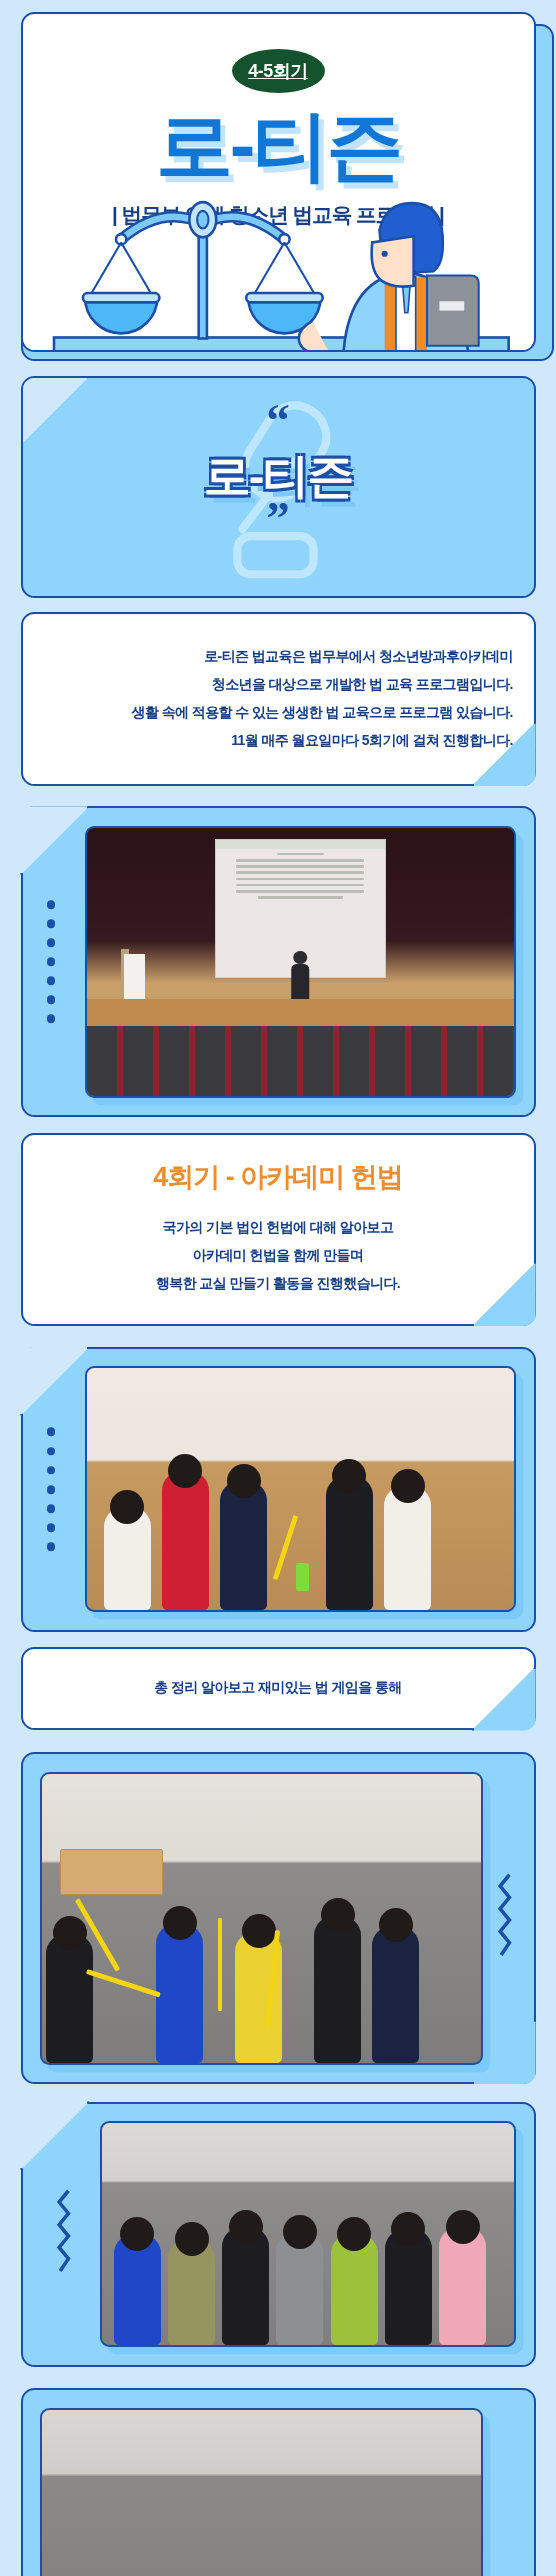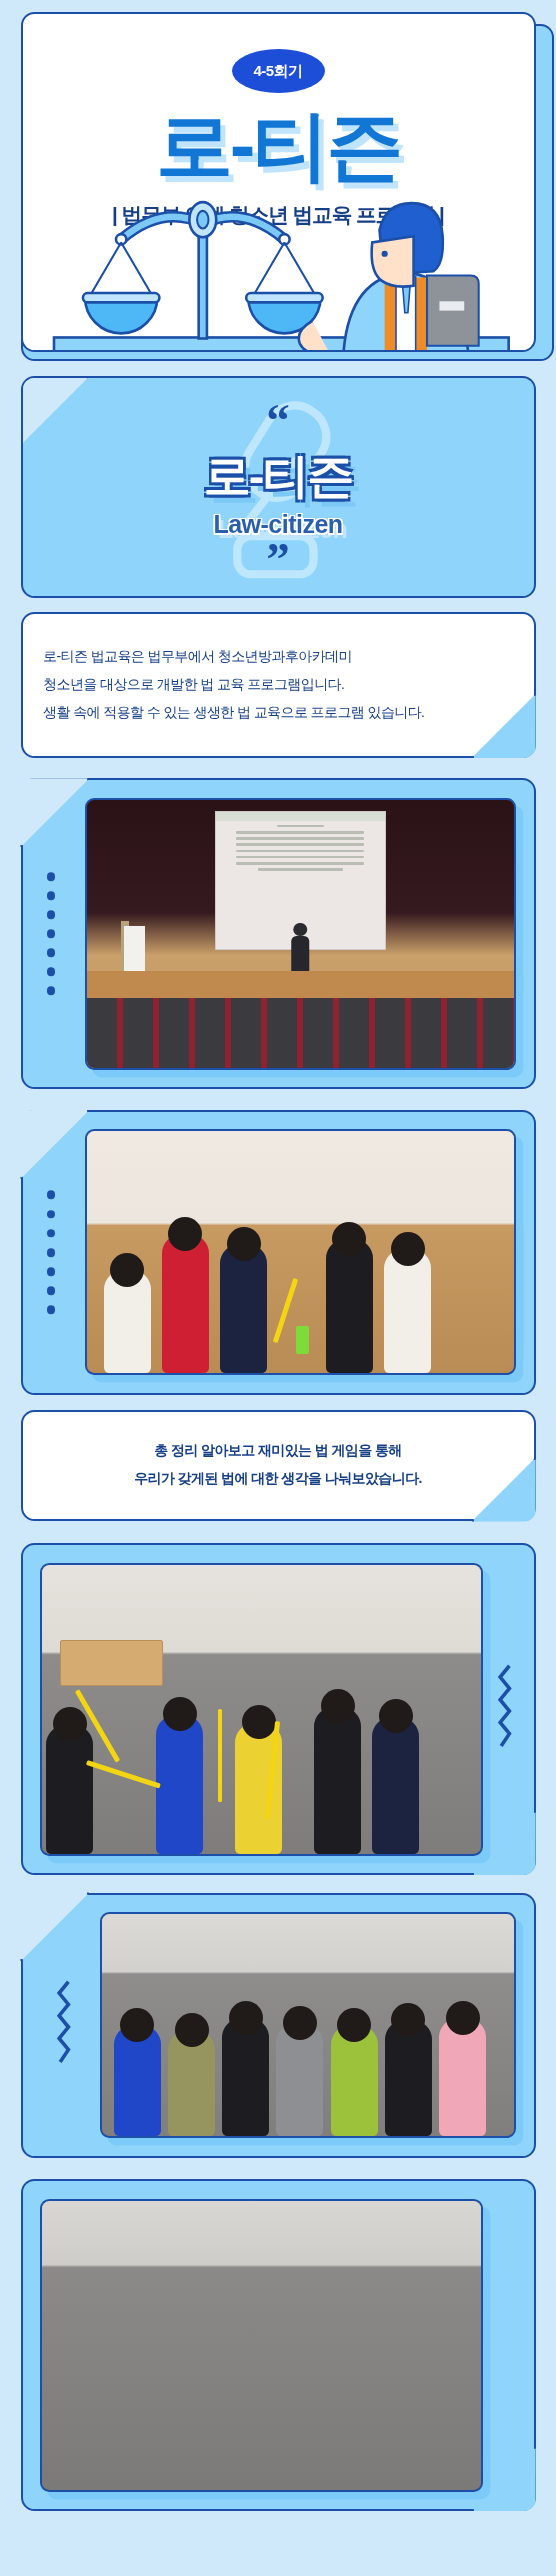--- a/index.html
+++ b/index.html
@@ -51,24 +51,25 @@
   }
   .card > * { position:relative; z-index:2; }
 
   
   .hero {
     width:515px; height:340px; margin:12.4px auto 0;
     overflow:hidden;
   }
   .badge {
     width:93px; height:44px; border-radius:50%;
-    background:#1d4ed8; color:#fff;
+    background:#14532d; color:#fff;
     display:flex; align-items:center; justify-content:center;
-    font-size:15px; font-weight:bold; letter-spacing:-0.5px;
+    font-size:18px; font-weight:bold; letter-spacing:-0.5px;
     margin:35px auto 0;
+    text-decoration:underline;
   }
   .hero-title {
     text-align:center; margin-top:13.4px;
     font-size:77px; font-weight:bold; letter-spacing:-3.1px;
     color:#1277d4;
     text-shadow: 5.2px 6.2px 0 #bfe4fb;
     line-height:1;
   }
   .hero-sub {
     text-align:center; margin-top:17.5px;
@@ -105,22 +106,22 @@
   .intro-en{
     text-align:center; margin-top:11.3px;
     font-size:25px; font-weight:bold; letter-spacing:-0.5px;
     color:#2a5fb0;
     text-shadow:-1.5px -1.5px 0 #fff,1.5px -1.5px 0 #fff,-1.5px 1.5px 0 #fff,1.5px 1.5px 0 #fff, 4.6px 5.2px 0 #bfe4fb;
   }
 
   
   .desc { width:515px; margin:13.4px auto 0; padding:28px 20.6px 30px; }
   .desc p{
-    text-align:left; color:#163f86;
-    font-size:14px; font-weight:normal; letter-spacing:-0.6px;
+    text-align:right; color:#163f86;
+    font-size:14px; font-weight:bold; letter-spacing:-0.6px;
     line-height:2.0;
   }
 
   
   .photo-card{
     width:515px; margin:17.5px auto 0;
     padding:17.5px 17.5px 17.5px 62px;
     background:#8fd4fb;
   }
   .dots{
@@ -240,30 +241,30 @@
       <svg class="gavel-bg" width="170" height="206" viewBox="0 0 330 400">
         <g stroke="#e6f5ff" stroke-width="16" fill="none" stroke-linecap="round">
           <rect x="120" y="18" width="120" height="188" rx="58" transform="rotate(32 180 112)"></rect>
           <line x1="96" y1="262" x2="196" y2="132"></line>
           <rect x="86" y="276" width="148" height="74" rx="26"></rect>
         </g>
       </svg>
 
       <div class="quote-mark qm-top">“</div>
       <div class="intro-title">로-티즌</div>
-      <div class="intro-en">Law-citizen</div>
       <div class="quote-mark qm-bot">”</div>
     </div>
   </div>
 
   <div style="position:relative; width:536px; margin:13.4px auto 0;">
     <div class="card white desc fold-br">
       <p>로-티즌 법교육은 법무부에서 청소년방과후아카데미</p>
       <p>청소년을 대상으로 개발한 법 교육 프로그램입니다.</p>
       <p>생활 속에 적용할 수 있는 생생한 법 교육으로 프로그램 있습니다.</p>
+      <p>11월 매주 월요일마다 5회기에 걸쳐 진행합니다.</p>
     </div>
   </div>
 
   <div style="position:relative; width:536px; margin:20.6px auto 0;">
     <div class="card blue photo-card fold-tl">
       <div class="dots">
         <i></i>
           <i></i>
           <i></i>
           <i></i>
@@ -286,20 +287,28 @@
           </div>
           <div class="flagstand"></div>
           <div class="person"></div>
           <div class="stage"></div>
           <div class="seats"></div>
         </div>
       </div>
     </div>
   </div>
 
+  <div style="position:relative; width:536px; margin:13.4px auto 0;">
+    <div class="card white session fold-br">
+      <h2>4회기 - 아카데미 헌법</h2>
+      <p>국가의 기본 법인 헌법에 대해 알아보고</p>
+      <p>아카데미 헌법을 함께 만들며</p>
+      <p>행복한 교실 만들기 활동을 진행했습니다.</p>
+    </div>
+  </div>
 
   <div style="position:relative; width:536px; margin:20.6px auto 0;">
     <div class="card blue photo-card fold-tl">
       <div class="dots">
         <i></i>
           <i></i>
           <i></i>
           <i></i>
           <i></i>
           <i></i>
@@ -319,21 +328,20 @@
           <div class="stick" style="left:46%; bottom:12%; height:67px; transform:rotate(18deg);"></div>
           <div class="block" style="left:49%; bottom:8%; background:#7ddc3a; width:13.4px; height:28px;"></div>
         </div>
       </div>
     </div>
   </div>
 
   <div style="position:relative; width:536px; margin:13.4px auto 0;">
     <div class="card white session fold-br">
       <p>총 정리 알아보고 재미있는 법 게임을 통해</p>
-      <p>우리가 갖게된 법에 대한 생각을 나눠보았습니다.</p>
     </div>
   </div>
 
   <div style="position:relative; width:536px; margin:21.6px auto 0;">
     <div class="card blue photo-card fold-br" style="padding:17.5px;">
       <svg class="zig" width="20.6" height="93" viewBox="0 0 40 180">
         <polyline points="28,6 10,28 28,50 10,72 28,94 10,116 28,138 12,162" fill="none" stroke="#1b4fa8" stroke-width="7"></polyline>
       </svg>
       <div class="photo-frame" style="margin-right:33px;">
         <div class="scene floorB">

